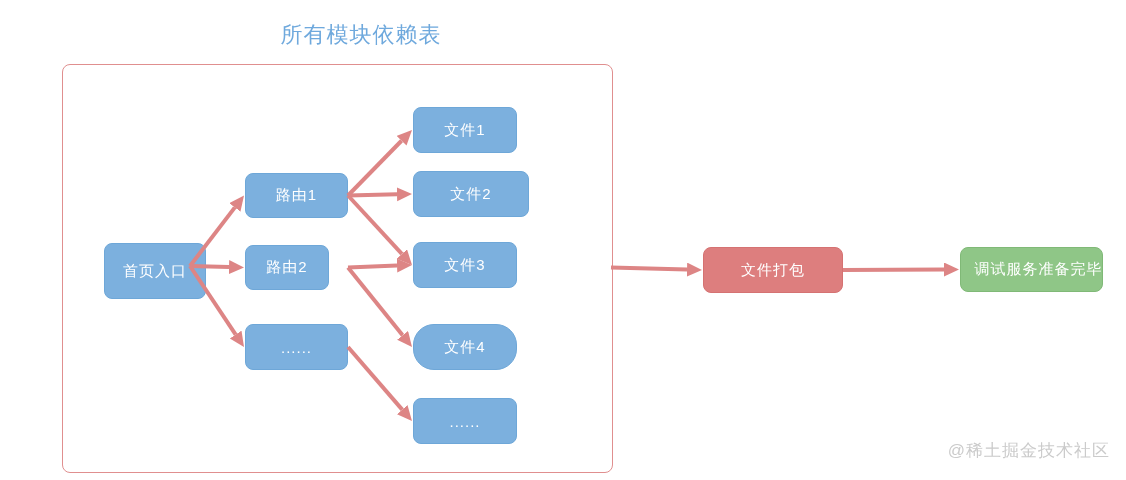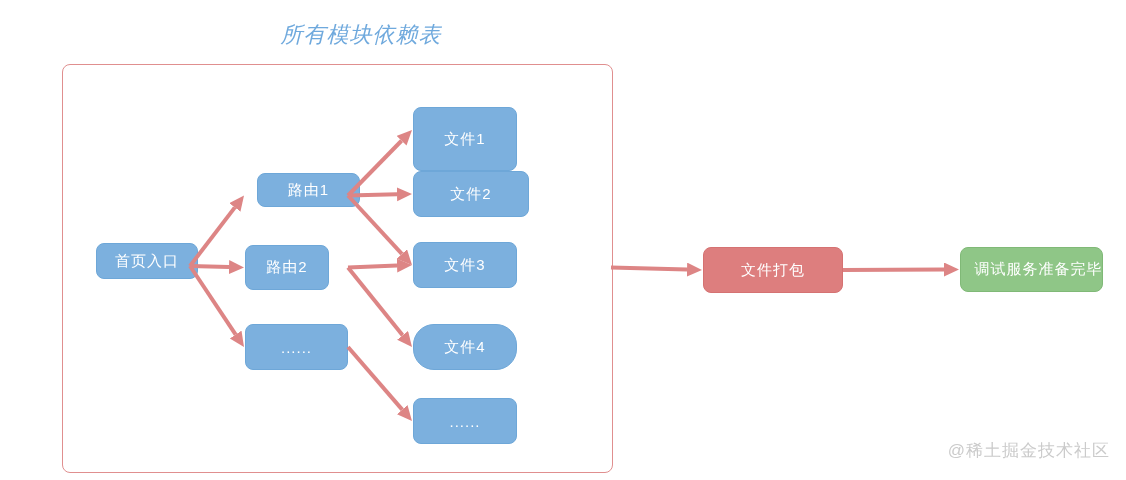--- a/index.html
+++ b/index.html
@@ -18,21 +18,20 @@
   .diagram-title {
     position: absolute;
     left: 270px;
     top: 20px;
     width: 182px;
     text-align: center;
     font-size: 22px;
     letter-spacing: 1px;
     color: var(--title);
     white-space: nowrap;
-    font-style: italic;
   }
   .container-box {
     position: absolute;
     border: 1.5px solid var(--container-border);
     border-radius: 8px;
     background: transparent;
   }
   .node {
     position: absolute;
     display: flex;
@@ -72,25 +71,25 @@
   }
 </style>
 </head>
 <body>
 
 <div class="canvas">
   <div class="diagram-title">所有模块依赖表</div>
   <div class="container-box" style="left: 62px; top: 64px; width: 549px; height: 407px;"></div>
 
   <div id="nodes-layer">
-      <div class="node blue" style="left: 96px; top: 243px; width: 102px; height: 36px;">首页入口</div>
-      <div class="node blue" style="left: 245px; top: 173px; width: 103px; height: 34px; margin-left: 12px;">路由1</div>
+      <div class="node blue" style="left: 104px; top: 243px; width: 102px; height: 56px;">首页入口</div>
+      <div class="node blue" style="left: 245px; top: 173px; width: 103px; height: 45px;">路由1</div>
       <div class="node blue" style="left: 245px; top: 245px; width: 84px; height: 45px;">路由2</div>
       <div class="node blue" style="left: 245px; top: 324px; width: 103px; height: 46px;">......</div>
-      <div class="node blue" style="left: 413px; top: 107px; width: 104px; height: 64px;">文件1</div>
+      <div class="node blue" style="left: 413px; top: 107px; width: 104px; height: 46px;">文件1</div>
       <div class="node blue" style="left: 413px; top: 171px; width: 116px; height: 46px;">文件2</div>
       <div class="node blue" style="left: 413px; top: 242px; width: 104px; height: 46px;">文件3</div>
       <div class="node blue" style="left: 413px; top: 324px; width: 104px; height: 46px; border-radius: 21px;">文件4</div>
       <div class="node blue" style="left: 413px; top: 398px; width: 104px; height: 46px;">......</div>
       <div class="node red" style="left: 703px; top: 247px; width: 140px; height: 46px;">文件打包</div>
       <div class="node green" style="left: 960px; top: 247px; width: 143px; height: 45px;">调试服务准备完毕</div>
     </div>
 
   <svg class="arrows">
     <defs>

